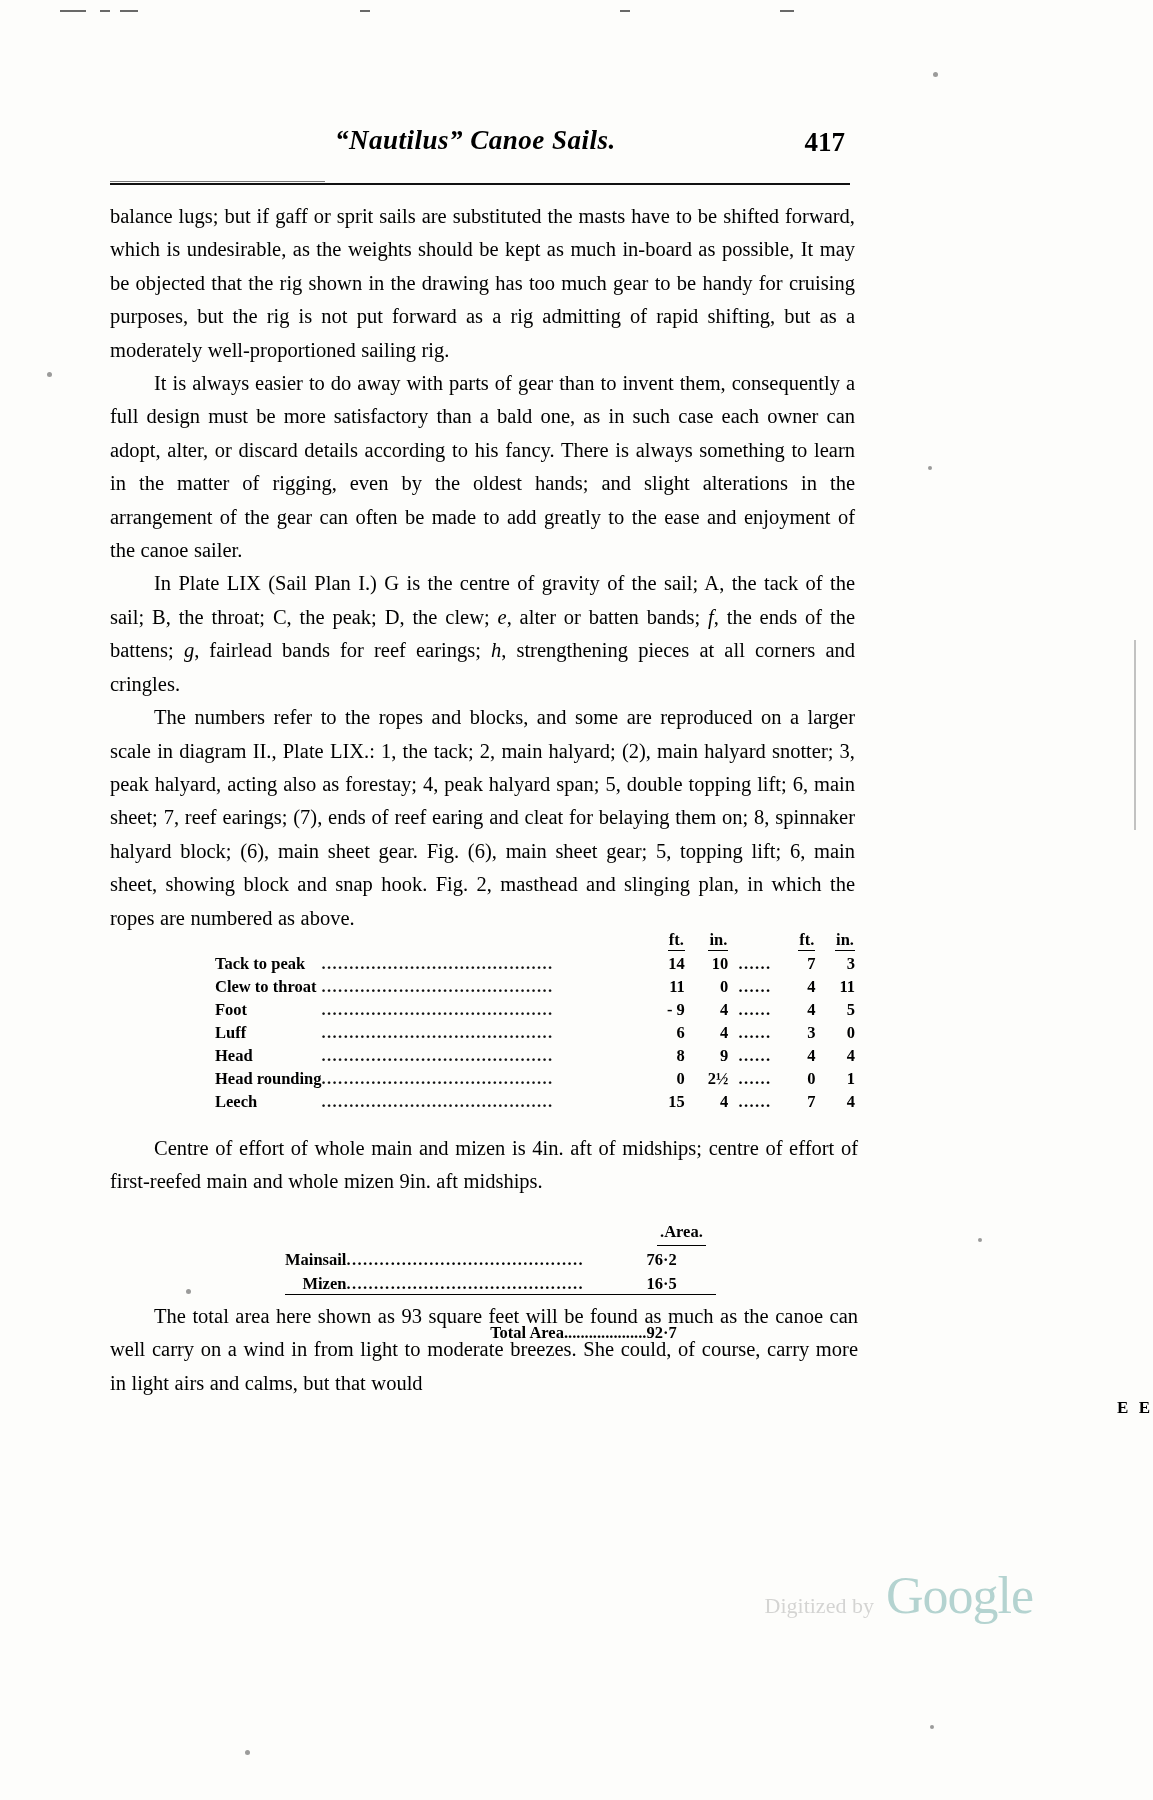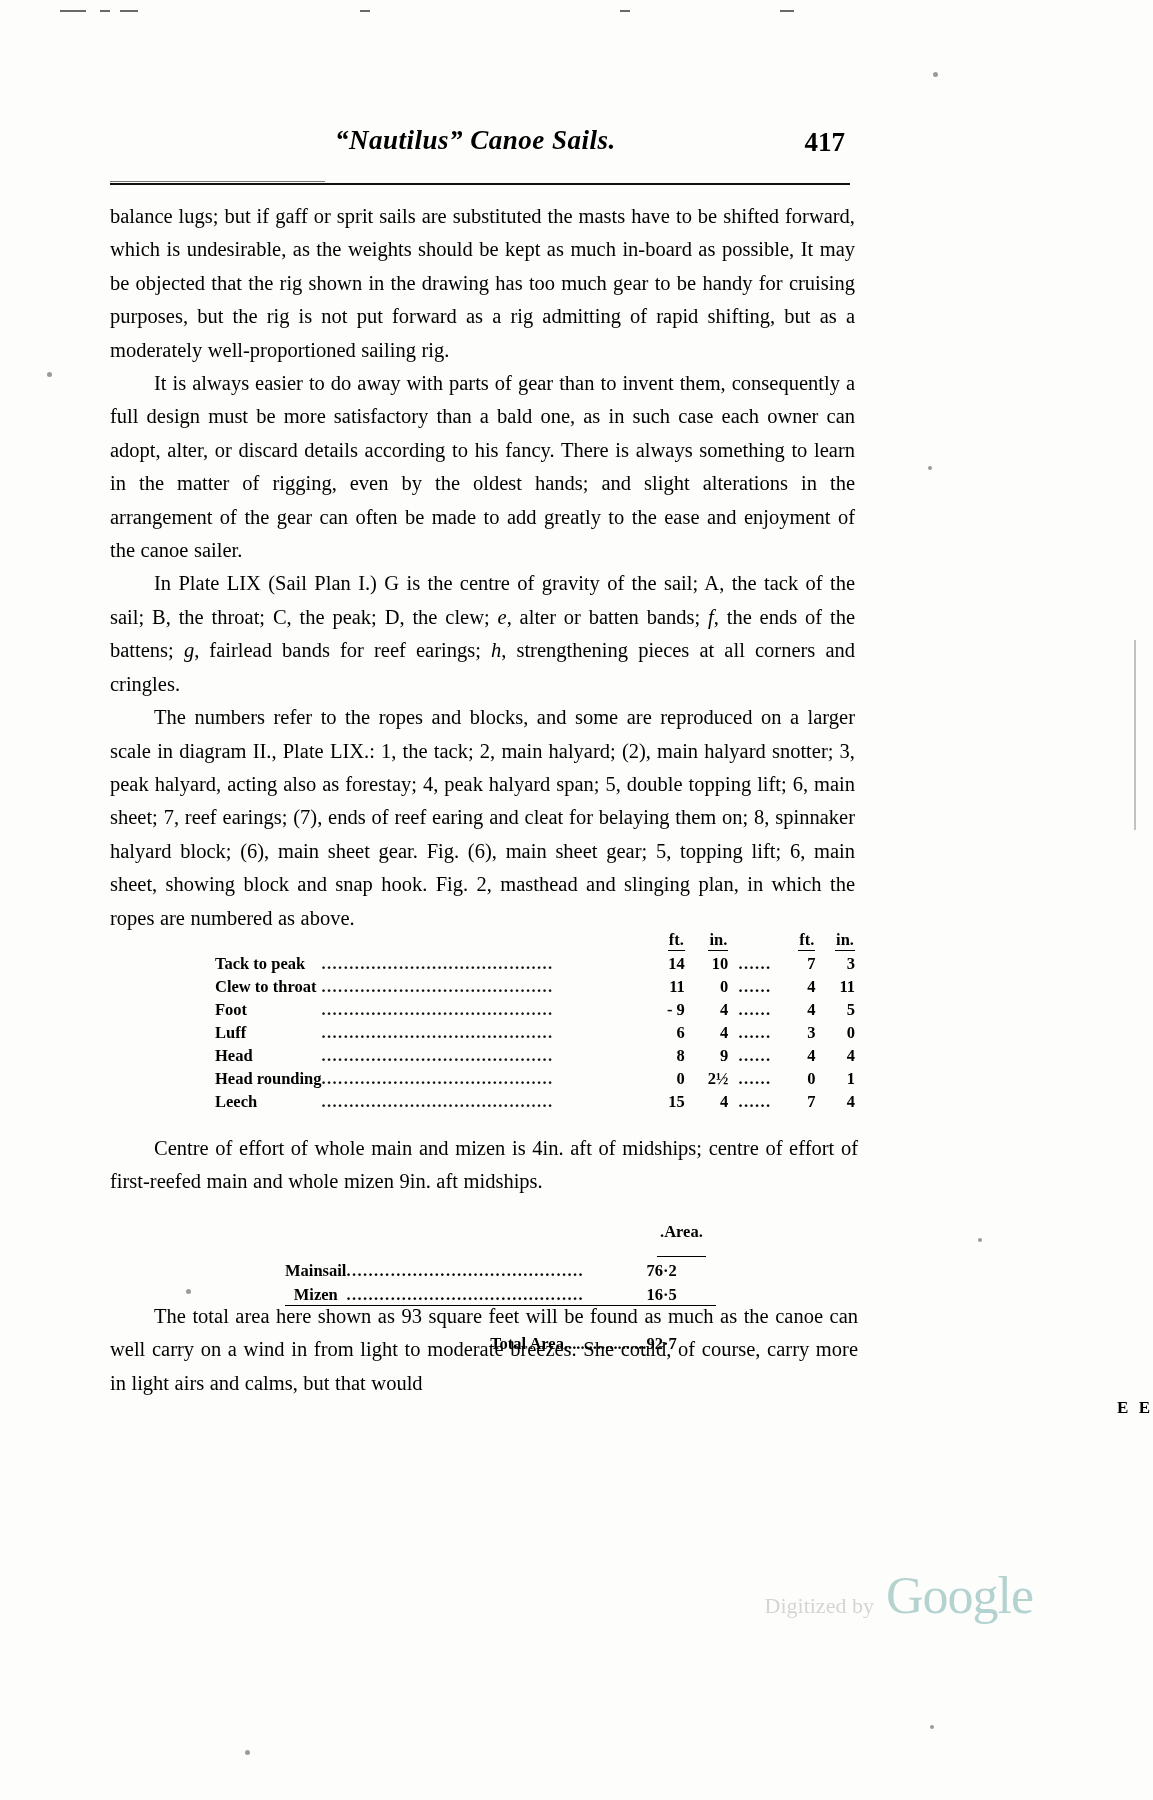--- a/index.html
+++ b/index.html
@@ -99,22 +99,22 @@
   .mzin{ width:40px; text-align:right;}
 
   
   .area-wrap{
     position:absolute; left:110px; top:1222px; width:745px;
     font-size:16.5px; font-weight:bold;
   }
   table.area{ border-collapse:collapse; margin-left:175px; }
   table.area td{ padding:0; white-space:nowrap; height:24px; vertical-align:bottom;}
   .a-head{ text-align:center; font-weight:bold; padding-bottom:2px;}
-  .a-head span{ border-bottom:1.3px solid #000; padding:0 3px 14px 3px; display:inline-block;}
-  .a-label{ text-align:center; padding-right:6px;}
+  .a-head span{ border-bottom:1.3px solid #000; padding:0 3px 3px 3px; display:inline-block;}
+  .a-label{ text-align:right; padding-right:6px;}
   .a-leader{ width:300px; overflow:hidden; white-space:nowrap; letter-spacing:1.4px; padding-right:6px;}
   .a-val{ width:70px; text-align:left; padding-left:10px;}
   .a-total-label{ text-align:right; padding-right:0;}
   .ruleline td{ border-top:1.6px solid #000; height:4px; padding:0;}
 
   .mid-text{
     position:absolute; left:110px; top:1132px; width:748px;
   }
   .bottom-text{
     position:absolute; left:110px; top:1300px; width:748px;

